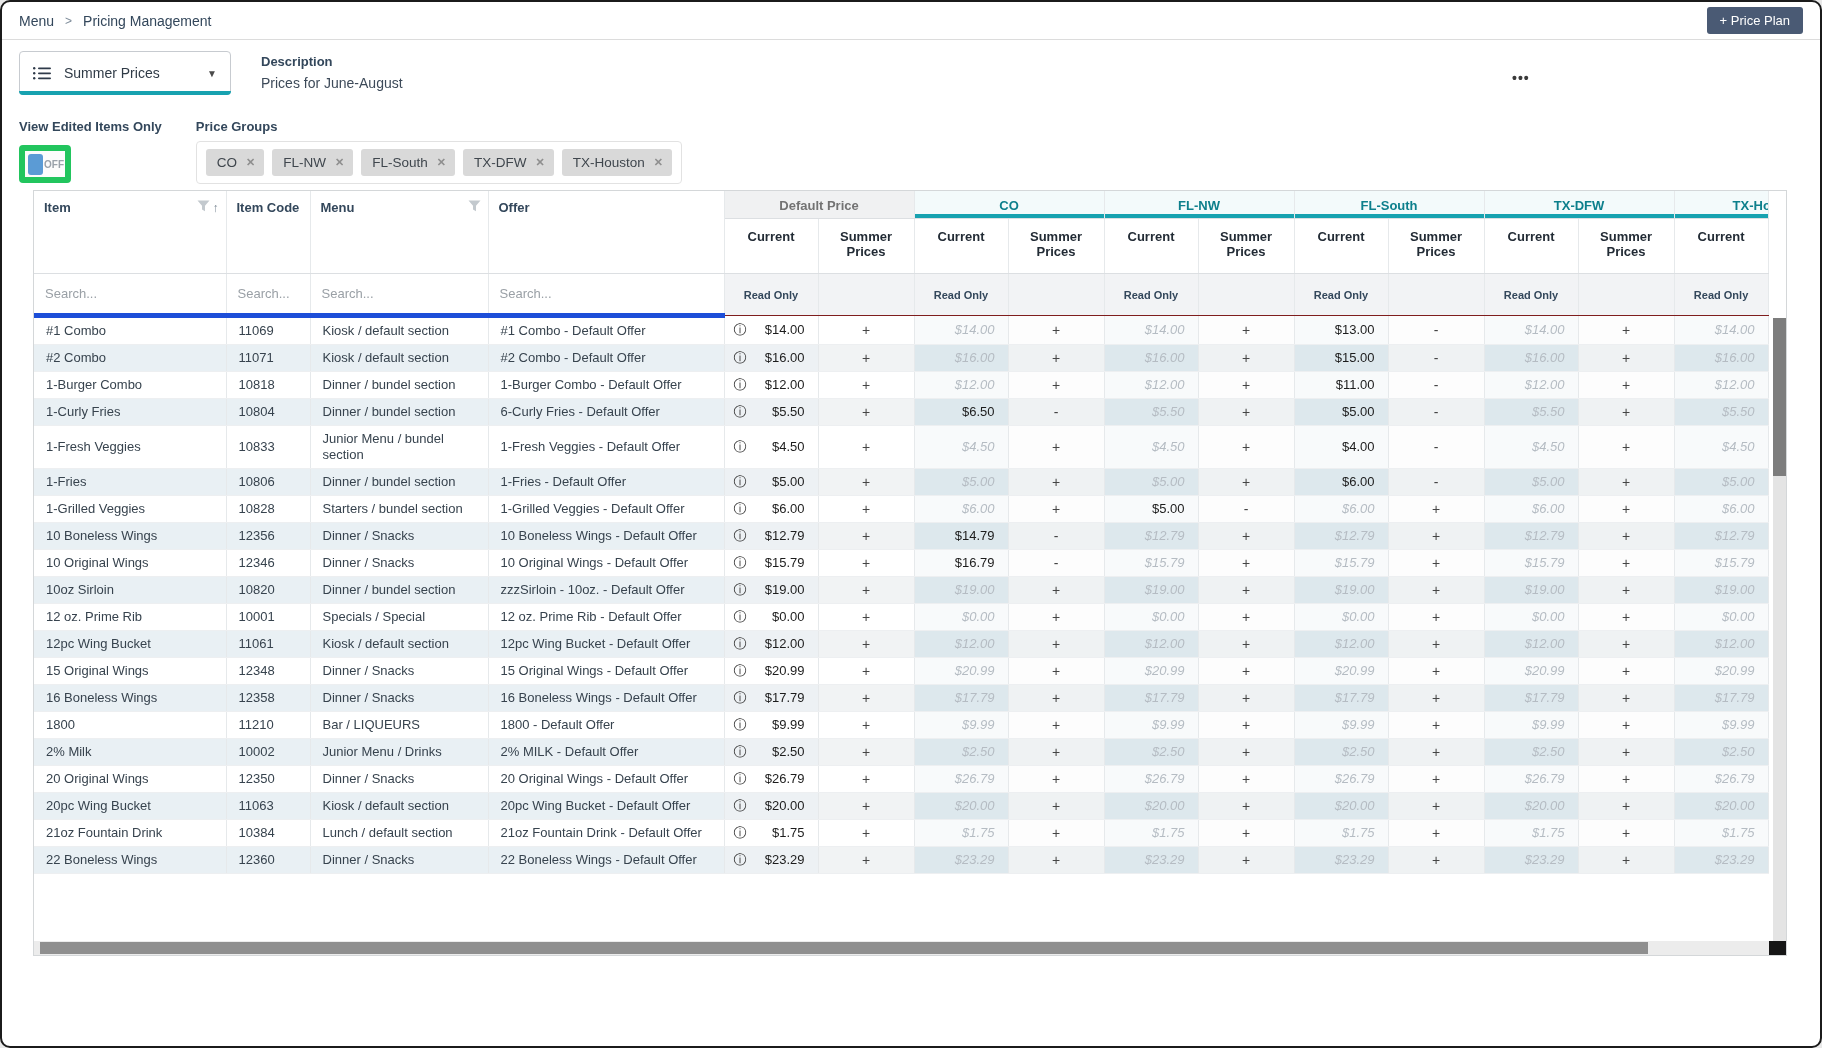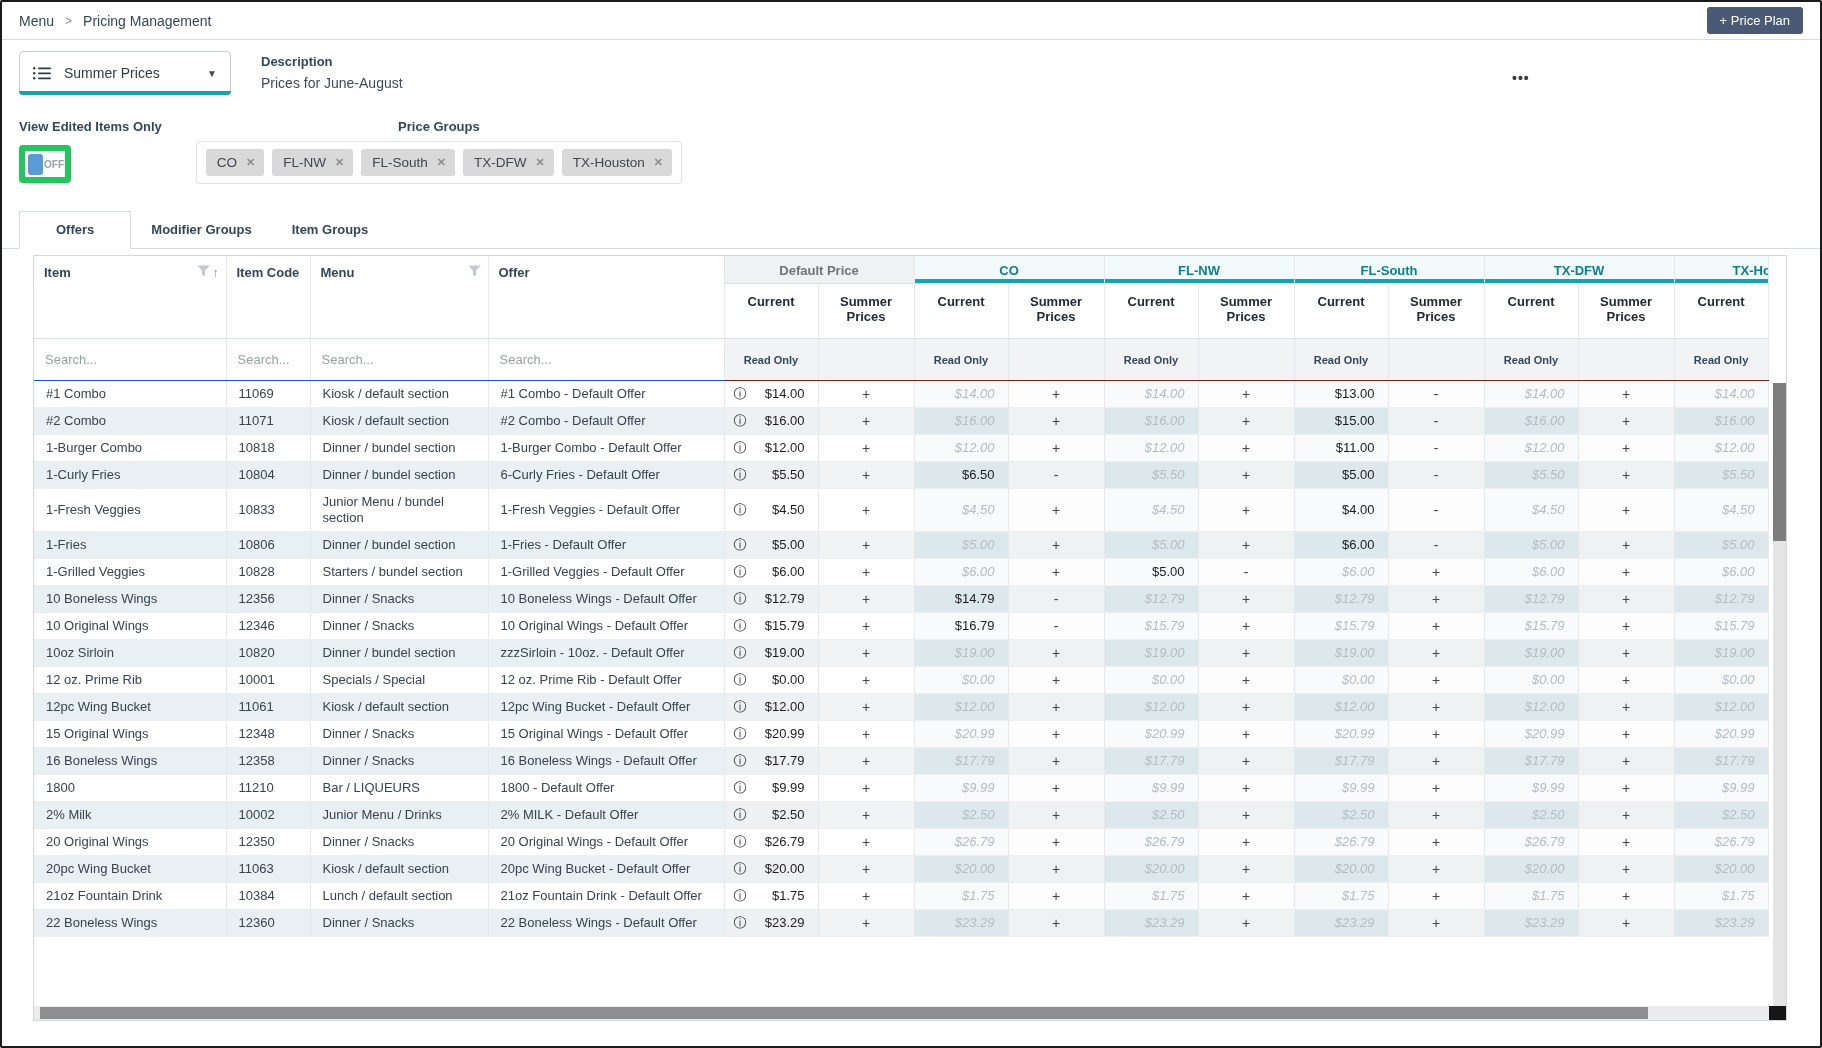--- a/index.html
+++ b/index.html
@@ -1,17 +1,17 @@
 <!DOCTYPE html>
 <html><head>
 <meta charset="utf-8">
 <style>
   html,body{margin:0;padding:0;background:#e8e8e8;}
   *{box-sizing:border-box;}
-  .page{width:1822px;height:1048px;background:#fff;border:2px solid #1b1b1b;border-radius:2px;
+  .page{width:1822px;height:1048px;background:#fff;border:2px solid #1b1b1b;border-radius:10px;
         position:relative;overflow:hidden;font-family:"Liberation Sans",sans-serif;}
 
   
   .topbar{height:38px;border-bottom:1px solid #dcdcdc;display:flex;align-items:center;padding:0 17px;}
   .crumb-menu{font-size:14px;color:#33475b;cursor:pointer;}
   .crumb-sep{margin:0 11px;color:#7d8b99;font-size:12px;}
   .crumb-page{font-size:14px;color:#33475b;}
   .btn-priceplan{margin-left:auto;background:#4a5a74;color:#fff;font-size:13px;padding:6px 13px;
                  border-radius:3px;border:none;cursor:pointer;}
 
@@ -30,21 +30,21 @@
   .ellipsis{position:absolute;left:1510px;top:30px;font-size:14px;color:#3a3a3a;
             letter-spacing:1px;font-weight:bold;cursor:pointer;}
 
   
   .filters{display:flex;padding:17px 17px 0;}
   .f-label{font-size:13px;font-weight:bold;color:#33475b;}
   .toggle{margin-top:11px;width:52px;height:38px;border:6px solid #22c55e;border-radius:4px;
           background:#fcfcfc;display:flex;align-items:center;cursor:pointer;}
   .knob{width:15px;height:21px;background:#5b9bd5;border-radius:3px;margin-left:3px;}
   .toggle-text{flex:1;text-align:center;font-size:10px;font-weight:bold;color:#9aa2aa;}
-  .f-right{margin-left:34px;text-align:center;}
+  .f-right{margin-left:34px;}
   .chipbox{margin-top:7px;border:1px solid #e2e2e2;border-radius:4px;padding:7px 9px;
            display:inline-flex;gap:8px;background:#fff;}
   .chip{background:#d9d9d9;border-radius:3px;padding:6px 9px 6px 11px;font-size:13.5px;
         color:#3f464d;display:flex;align-items:center;}
   .chip-x{margin-left:9px;color:#8f8f8f;font-size:11px;font-weight:bold;cursor:pointer;}
 
   
   .tabs{display:flex;align-items:flex-end;border-bottom:1px solid #d8dbdd;margin:27px 0 0;padding:0 17px;}
   .tab{font-size:13px;font-weight:bold;color:#33475b;padding:10px 20px 11px;cursor:pointer;}
   .tab.active{background:#fff;border:1px solid #d8dbdd;border-bottom:1px solid #fff;
@@ -60,21 +60,21 @@
           color:#33475b;position:relative;white-space:nowrap;overflow:hidden;}
   .h-icons{position:absolute;right:7px;top:9px;display:flex;align-items:center;gap:3px;}
   .sort-arrow{color:#7b8894;font-size:12px;font-weight:bold;}
   .g-def{background:#f0f1f2;color:#737373;font-size:13px;font-weight:bold;text-align:center;
          padding:7px 0 5px;}
   .g{background:#f3fafb;color:#0d7f8c;font-size:13px;font-weight:bold;text-align:center;
      padding:7px 0 5px;box-shadow:inset 0 -4px 0 #17a2b0;}
   .g-last{text-align:left;padding-left:58px;white-space:nowrap;overflow:hidden;}
   .sub{background:#fff;font-size:13px;font-weight:bold;color:#222b35;text-align:center;
        padding:10px 4px;line-height:15px;vertical-align:top;height:55px;}
-  .srch{background:#fff;padding:0;border-bottom:1px solid #1d4ed8;height:42px;}
+  .srch{background:#fff;padding:0;border-bottom:5px solid #1d4ed8;height:42px;}
   .srch input{width:92%;border:none;outline:none;font-size:13px;color:#444;padding:0 0 0 11px;
               height:38px;background:transparent;font-family:"Liberation Sans",sans-serif;}
   .srch input::placeholder{color:#9aa0a6;}
   .ro{background:#f2f3f5;font-size:11px;font-weight:bold;color:#33475b;text-align:center;
       vertical-align:middle;border-bottom:1px solid #7f1d1d;height:42px;}
   tbody td{padding:5px 12px;font-size:13px;color:#37434e;vertical-align:middle;
            border-bottom:1px solid #edeff1;line-height:16px;}
   td.c-defcur{position:relative;text-align:right;padding-right:13px;color:#1c1c1c;}
   .info{position:absolute;left:9px;top:50%;transform:translateY(-50%);font-size:13px;color:#2e2e2e;
         font-family:"DejaVu Sans",sans-serif;cursor:pointer;}
@@ -160,25 +160,20 @@
             <span class="chip-x">✕</span>
           </span>
           <span class="chip">
             <span>TX-Houston</span>
             <span class="chip-x">✕</span>
           </span>
         </div>
     </div>
   </div>
 
-  <div class="tabs">
-      <div class="tab active">Offers</div>
-      <div class="tab">Modifier Groups</div>
-      <div class="tab">Item Groups</div>
-    </div>
 
   <div class="grid-wrap">
     <table>
       <colgroup id="cols">
           <col style="width: 192px;">
           <col style="width: 84px;">
           <col style="width: 178px;">
           <col style="width: 236px;">
           <col style="width: 94px;">
           <col style="width: 96px;">

